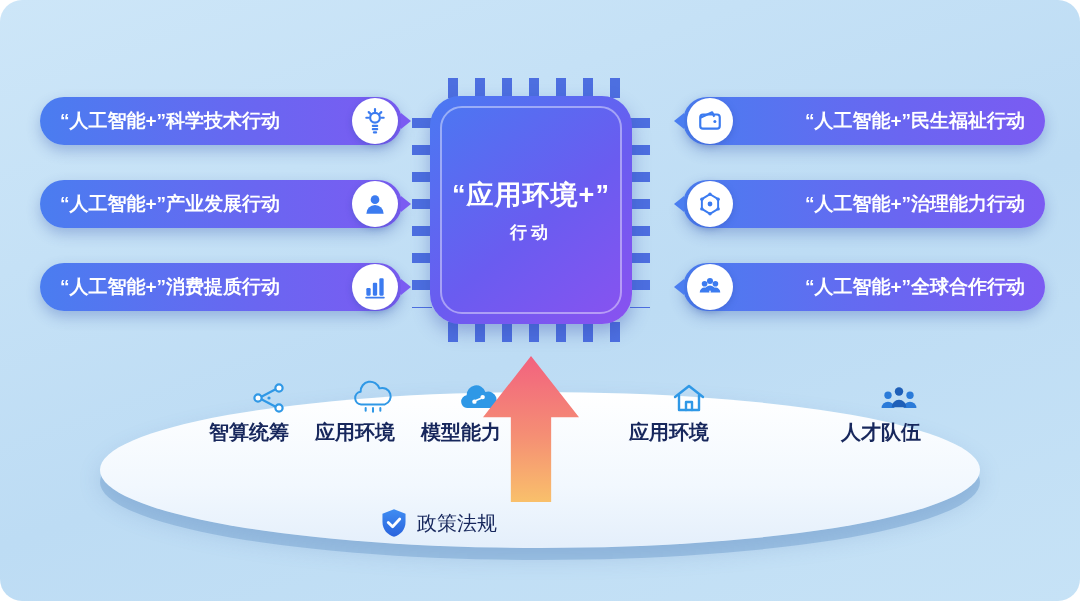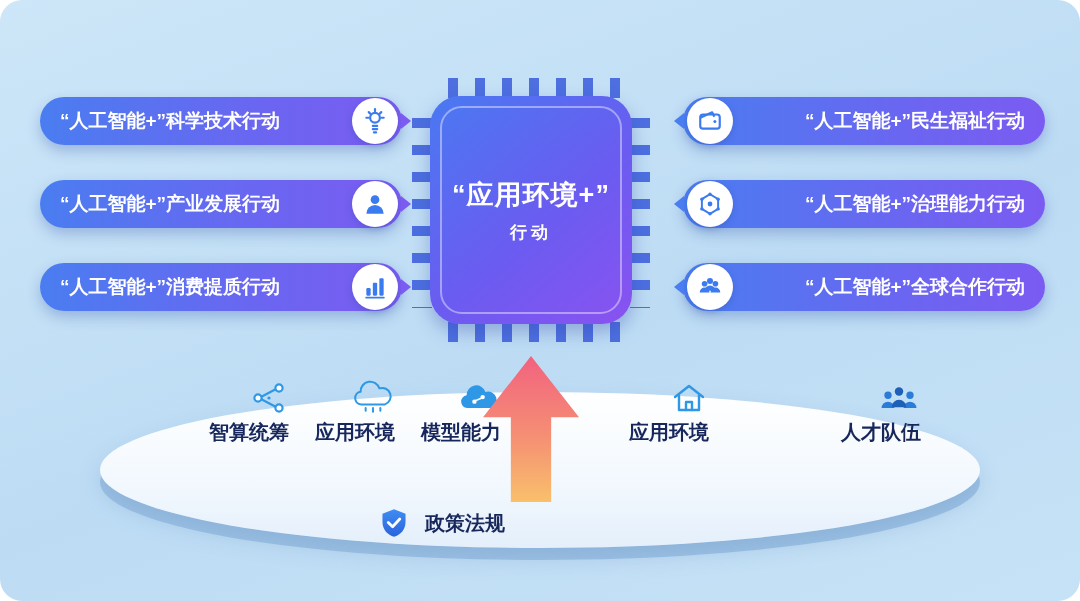--- a/index.html
+++ b/index.html
@@ -61,21 +61,21 @@
   .platform { position:absolute; left:100px; top:392px; width:880px; height:156px;
     border-radius:50%; z-index:2;
     background:linear-gradient(180deg,#ffffff 0%, #f2f8fe 60%, #e4effb 100%);
     box-shadow:0 10px 22px rgba(80,120,180,.22); }
 
   
   .f-item { position:absolute; top:380px; width:124px; display:flex; flex-direction:column;
     align-items:flex-end; gap:3px; z-index:3; }
   .f-label { font-size:20px; font-weight:bold; color:#17275c; white-space:nowrap; }
   .f2-item { position:absolute; top:508px; display:flex; align-items:center; gap:9px; z-index:5; }
-  .f2-label { font-size:20px; font-weight:bold; color:#17275c; white-space:nowrap;margin-left:8px; }
+  .f2-label { font-size:20px; font-weight:normal; color:#17275c; white-space:nowrap; }
 
   .icon-svg { display:block; }
 </style>
 </head>
 <body>
 
 <div class="stage">
 
   <div class="pill pill-left" style="top:97px">
     <span class="pill-label">“人工智能+”科学技术行动</span>

